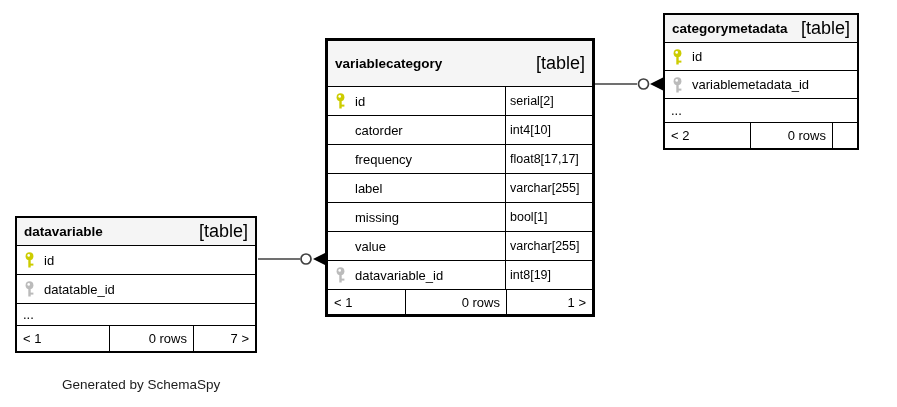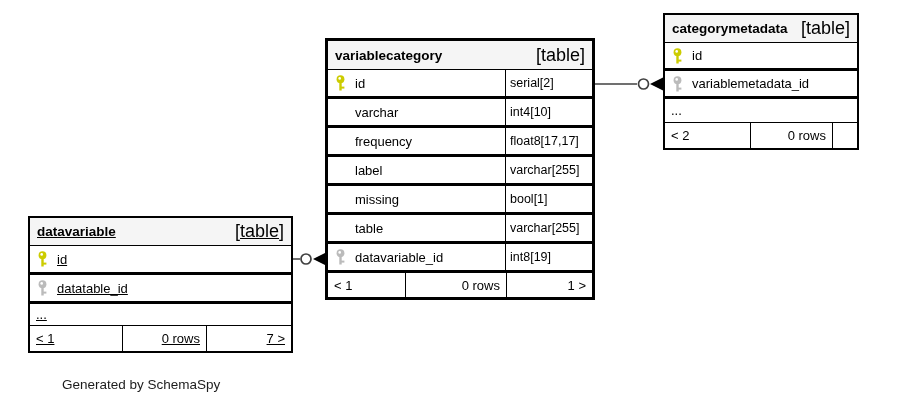--- a/index.html
+++ b/index.html
@@ -10,25 +10,25 @@
   .db-table {
     position:absolute; background:#ffffff; border:2px solid #000;
     box-sizing:border-box; font-size:13px;
   }
   .db-table.main { border-width:3px; }
   .tbl-header {
     display:flex; justify-content:space-between; align-items:center;
     background:#f5f5f5; border-bottom:1px solid #000;
     height:28px; box-sizing:border-box; padding:0 7px;
   }
-  .t-vc .tbl-header { height:29px; }
+  .t-vc .tbl-header { height:46px; }
   .tbl-name { font-weight:bold; font-size:13.5px; }
   .tbl-tag  { font-size:18px; }
   .row {
-    display:flex; align-items:stretch; border-bottom:3px solid #000000;
+    display:flex; align-items:stretch; border-bottom:1px solid #000000;
     box-sizing:border-box; height:29px;
   }
   .t-cm .row { height:28px; }
   .name-cell { flex:1; display:flex; align-items:center; padding-left:7px; }
   .keyslot { width:11px; height:16px; margin-right:9px; flex:0 0 auto; }
   .keyslot svg { display:block; }
   .type-cell {
     width:87px; flex:0 0 auto; border-left:1px solid #000;
     display:flex; align-items:center; padding-left:4px; box-sizing:border-box;
     font-size:12.5px;
@@ -39,21 +39,21 @@
   }
   .t-dv .ellipsis-row { height:22px; }
   .tbl-footer { display:flex; align-items:stretch; height:24px; }
   .t-cm .tbl-footer, .t-dv .tbl-footer { height:25px; }
   .f-cell { display:flex; align-items:center; box-sizing:border-box; padding:0 6px; }
   .f-mid, .f-right { border-left:1px solid #000; justify-content:flex-end; }
   .f-right { flex:1 1 auto; }
   
   .t-vc { left:325px; top:38px;  width:270px; }
   .t-cm { left:663px; top:13px;  width:196px; }
-  .t-dv { left:28px;  top:216px; width:265px;text-decoration:underline; }
+  .t-dv { left:15px;  top:216px; width:242px; }
   .t-vc .f-left { width:77px; }  .t-vc .f-mid { width:101px; }
   .t-cm .f-left { width:85px; }  .t-cm .f-mid { width:82px; }
   .t-dv .f-left { width:92px; }  .t-dv .f-mid { width:84px; }
   .connectors { position:absolute; left:0; top:0; pointer-events:none; }
   .footer-note {
     position:absolute; left:18px; top:377px; font-size:13.5px; color:#1c1c1c;margin-left:44px;
   }
 </style>
 </head>
 <body>
@@ -92,21 +92,21 @@
             </svg>
         </span>
         <span>id</span>
       </div>
       <div class="type-cell">serial[2]</div>
     </div>
 
     <div class="row">
       <div class="name-cell">
         <span class="keyslot"></span>
-        <span>varchar</span>
+        <span>catorder</span>
       </div>
       <div class="type-cell">int4[10]</div>
     </div>
 
     <div class="row">
       <div class="name-cell">
         <span class="keyslot"></span>
         <span>frequency</span>
       </div>
       <div class="type-cell">float8[17,17]</div>
@@ -124,21 +124,21 @@
       <div class="name-cell">
         <span class="keyslot"></span>
         <span>missing</span>
       </div>
       <div class="type-cell">bool[1]</div>
     </div>
 
     <div class="row">
       <div class="name-cell">
         <span class="keyslot"></span>
-        <span>table</span>
+        <span>value</span>
       </div>
       <div class="type-cell">varchar[255]</div>
     </div>
 
     <div class="row">
       <div class="name-cell">
         <span class="keyslot">
           <svg width="11" height="16" viewBox="0 0 11 16">
               <g fill="#bbbbbb">
                 <circle cx="5.5" cy="4.2" r="3.9"></circle>

